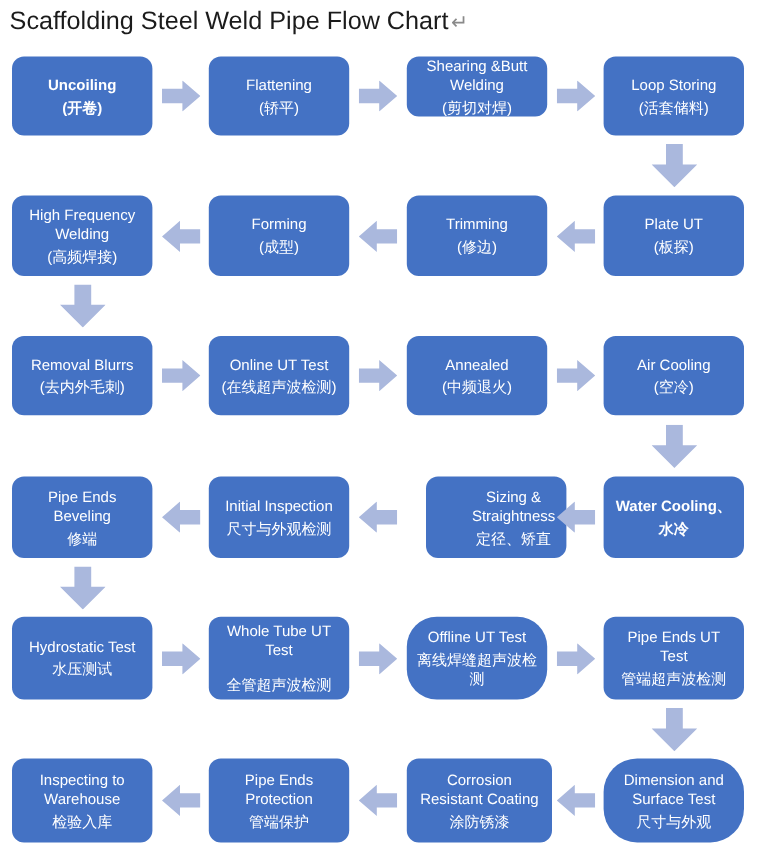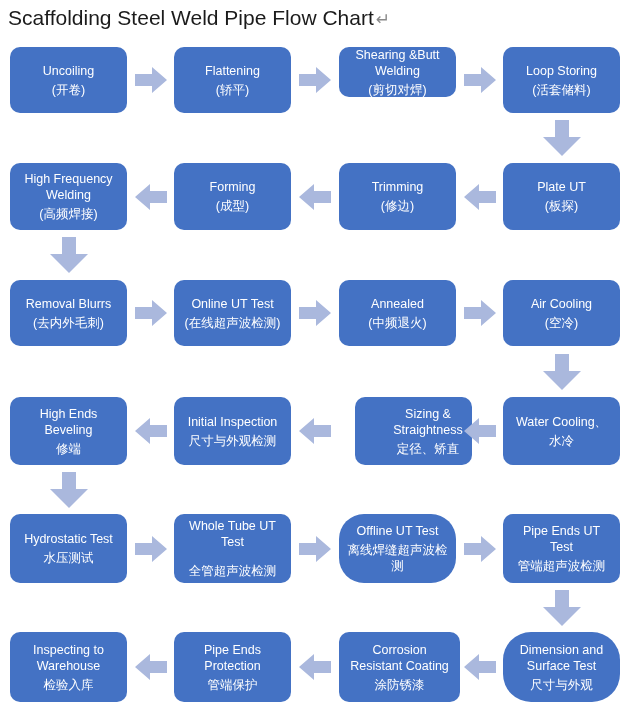--- a/index.html
+++ b/index.html
@@ -33,21 +33,21 @@
     display: flex;
     flex-direction: column;
     align-items: center;
     justify-content: center;
     text-align: center;
     padding: 4px 7px;
     box-sizing: border-box;
     font-size: 12.5px;
     line-height: 1.28;
   }
-  .box.bold { font-weight: normal; }
+  .box.bold { font-weight: bold; }
   .box .zh { margin-top: 3px; }
   .arrow { position: absolute; }
   .arrow svg { display:block; }
   .arrow polygon { fill: var(--arrow-fill, #aab8dd); }
 </style>
 </head>
 <body>
 
 <div class="page" style="--bg: #ffffff; --box-fill: #4472c4; --arrow-fill: #aab8dd; --box-text: #ffffff; --title-text: #1b1b1b; --mark-text: #8a8a8a;">
   <div class="title-row">
@@ -156,21 +156,21 @@
         <svg width="32" height="26" viewBox="0 0 32 26">
           <polygon points="0,7 17,7 17,0 32,13 17,26 17,19 0,19"></polygon>
         </svg>
       </div>
       <div class="arrow" style="left: 542.5px; top: 353.5px;">
         <svg width="38" height="36" viewBox="0 0 38 36">
           <polygon points="12,0 26,0 26,17 38,17 19,36 0,17 12,17"></polygon>
         </svg>
       </div>
       <div class="box" style="left: 10px; top: 397px; width: 117px; height: 68px;">
-        <div class="en">High Ends Beveling</div>
+        <div class="en">Pipe Ends Beveling</div>
         <div class="zh">修端</div>
       </div>
       <div class="box" style="left: 174px; top: 397px; width: 117px; height: 68px;">
         <div class="en">Initial Inspection</div>
         <div class="zh">尺寸与外观检测</div>
       </div>
       <div class="box" style="left: 355px; top: 397px; width: 117px; height: 68px; padding-left: 36px;">
         <div class="en">Sizing &amp; Straightness</div>
         <div class="zh">定径、矫直</div>
       </div>

